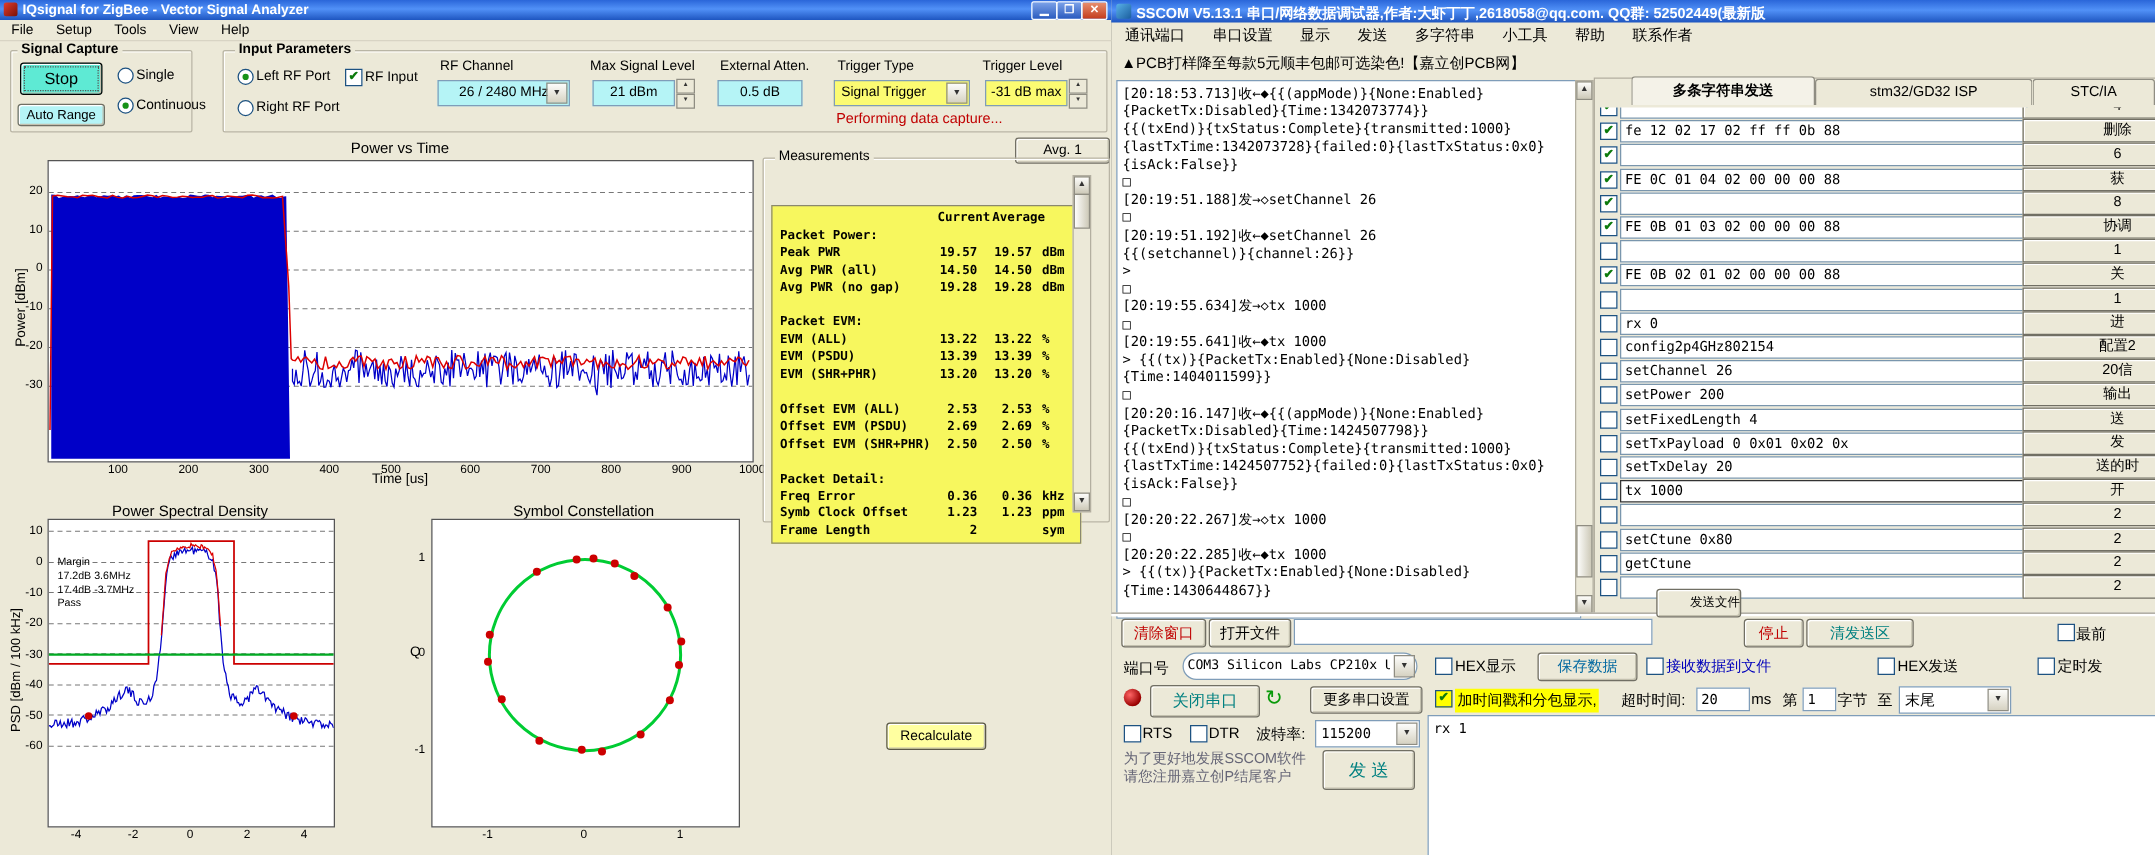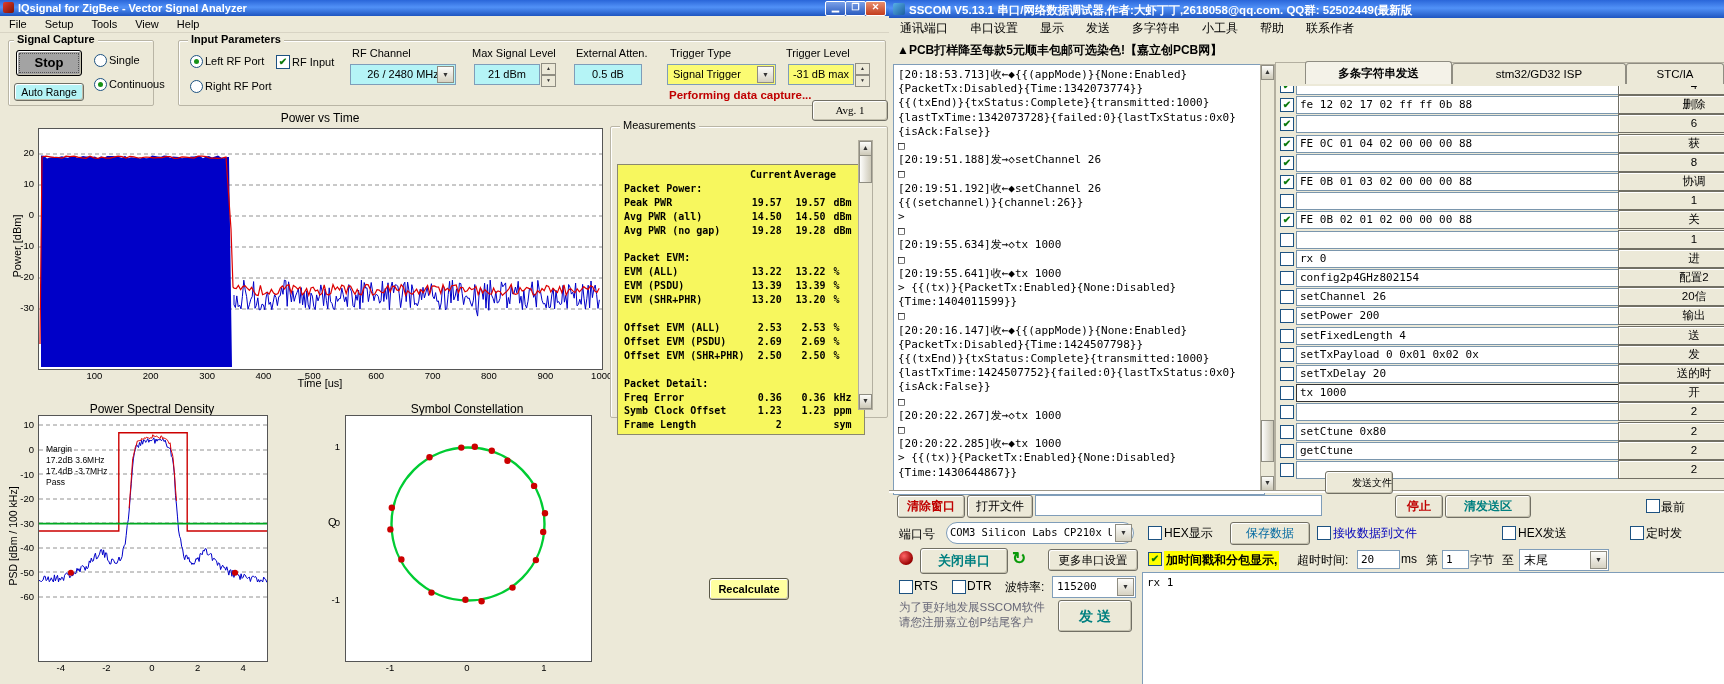--- a/index.html
+++ b/index.html
@@ -33,21 +33,21 @@
   .meas-c{width:40px;text-align:right;}
   .meas-a{width:46px;text-align:right;}
   .meas-u{width:32px;padding-left:8px;}
   .sb{background:#ece9d8;border:1px solid #b3afa0;}
   .sb-arrow{position:absolute;left:0;right:0;height:13px;background:linear-gradient(#fdfdfb,#cdc9b8);border:1px solid #8f8d82;font-size:7px;text-align:center;line-height:12px;color:#333;}
   .sb-thumb{position:absolute;left:0;right:0;background:linear-gradient(90deg,#fdfdfb,#cdc9b8);border:1px solid #8f8d82;}
   .tab{position:absolute;background:#ece9d8;border:1px solid #8f8d82;border-bottom:none;border-radius:3px 3px 0 0;font-size:11.5px;text-align:center;white-space:nowrap;overflow:hidden;}
   .ms-field{position:absolute;height:16px;background:#fff;border:1px solid #7a96ad;font-size:11px;line-height:16px;padding:0 3px;white-space:nowrap;overflow:hidden;font-family:"DejaVu Sans Mono",monospace;}
   .note-btn{position:absolute;height:17px;background:#ece9d8;border:1px solid #716f64;box-shadow:inset 1px 1px 0 #fff;font-size:11.5px;line-height:16px;text-align:center;white-space:nowrap;overflow:hidden;}
   .red{color:#c00000;} .teal{color:#008080;} .green{color:#0369a1;} .blue{color:#0000bb;}
-  .b{font-weight:bold;text-align:center;}
+  .b{font-weight:normal;text-align:center;}
 </style>
 </head>
 <body>
 
 <div id="root">
 
   <div class="abs win" id="iq" style="left:0;top:0;width:889px;height:684px;border-right:1px solid #444;">
     <div class="abs tbar" style="left:0;top:0;width:889px;height:16px;">
       <span class="abs" style="left:3px;top:2px;width:11px;height:11px;background:linear-gradient(135deg,#e23c2c,#7a1206);border-radius:2px;"></span>
       <span class="abs" style="left:18px;top:2px;white-space:nowrap;">IQsignal for ZigBee - Vector Signal Analyzer</span>
@@ -58,21 +58,21 @@
     <div class="abs" id="iq-menu" style="left:0;top:16px;width:889px;height:16px;display:flex;align-items:center;border-bottom:1px solid #d8d4c4;">
         <div class="menu-item">File</div>
         <div class="menu-item">Setup</div>
         <div class="menu-item">Tools</div>
         <div class="menu-item">View</div>
         <div class="menu-item">Help</div>
       </div>
 
     <div class="abs gbox" style="left:8px;top:40px;width:144px;height:64px;"></div>
     <span class="abs glabel" style="left:14px;top:34px;">Signal Capture</span>
-    <div class="abs btn b" style="left:16px;top:50px;width:64px;height:24px;line-height:24px;background:#a3a3a3;border:1px solid #000;outline:1px dotted #555;outline-offset:-4px;font-size:13px;">Stop</div>
+    <div class="abs btn b" style="left:16px;top:50px;width:64px;height:24px;line-height:24px;background:#5eead4;border:1px solid #000;outline:1px dotted #555;outline-offset:-4px;font-size:13px;">Stop</div>
     <div class="abs btn" style="left:14px;top:83px;width:68px;height:16px;line-height:16px;background:#b5f4f6;font-size:10.5px;">Auto Range</div>
     <span class="abs radio" style="left:94px;top:54px;"></span>
     <span class="abs lbl" style="left:109px;top:54px;">Single</span>
     <span class="abs radio on" style="left:94px;top:78px;"></span>
     <span class="abs lbl" style="left:109px;top:78px;">Continuous</span>
 
     <div class="abs gbox" style="left:178px;top:40px;width:706px;height:64px;"></div>
     <span class="abs glabel" style="left:188px;top:34px;">Input Parameters</span>
     <span class="abs radio on" style="left:190px;top:55px;"></span>
     <span class="abs lbl" style="left:205px;top:55px;">Left RF Port</span>
@@ -133,21 +133,21 @@
         <div class="tick" style="left:192.10999999999999px;top:370px;width:30px;text-align:center;">300</div>
         <div class="tick" style="left:248.48000000000002px;top:370px;width:30px;text-align:center;">400</div>
         <div class="tick" style="left:304.84999999999997px;top:370px;width:30px;text-align:left;">500</div>
         <div class="tick" style="left:361.21999999999997px;top:370px;width:30px;text-align:center;">600</div>
         <div class="tick" style="left:417.59px;top:370px;width:30px;text-align:center;">700</div>
         <div class="tick" style="left:473.96px;top:370px;width:30px;text-align:center;">800</div>
         <div class="tick" style="left:530.3299999999999px;top:370px;width:30px;text-align:center;">900</div>
         <div class="tick" style="left:586.6999999999999px;top:370px;width:30px;text-align:center;">1000</div>
       </div>
     <div class="abs lbl" style="left:285px;top:377px;width:70px;text-align:center;">Time [us]</div>
-    <div class="abs btn" style="left:812px;top:100px;width:74px;height:19px;line-height:19px;font-family:Liberation Serif, serif;">Avg. 1</div>
+    <div class="abs btn" style="left:812px;top:110px;width:74px;height:19px;line-height:19px;">Avg. 1</div>
 
     <div class="abs gbox" style="left:610px;top:126px;width:276px;height:290px;"></div>
     <span class="abs glabel" style="left:620px;top:120px;font-weight:normal;">Measurements</span>
     <div class="abs mono" id="meas" style="left:617px;top:140px;width:240px;height:266px;background:#f7f75e;border:1px solid #8a886f;padding:3px 0 0 6px;overflow:hidden;margin-top:24px;">
         <div class="meas-row"><div class="meas-l"></div><div class="meas-c">Current</div><div class="meas-a">Average</div></div>
         <div class="meas-row"><div class="meas-l">Packet Power:</div><div class="meas-c"></div><div class="meas-a"></div><div class="meas-u"></div></div>
         <div class="meas-row"><div class="meas-l">Peak PWR</div><div class="meas-c">19.57</div><div class="meas-a">19.57</div><div class="meas-u">dBm</div></div>
         <div class="meas-row"><div class="meas-l">Avg PWR (all)</div><div class="meas-c">14.50</div><div class="meas-a">14.50</div><div class="meas-u">dBm</div></div>
         <div class="meas-row"><div class="meas-l">Avg PWR (no gap)</div><div class="meas-c">19.28</div><div class="meas-a">19.28</div><div class="meas-u">dBm</div></div>
         <div class="meas-row"><div class="meas-l"> </div><div class="meas-c"></div><div class="meas-a"></div><div class="meas-u"></div></div>

